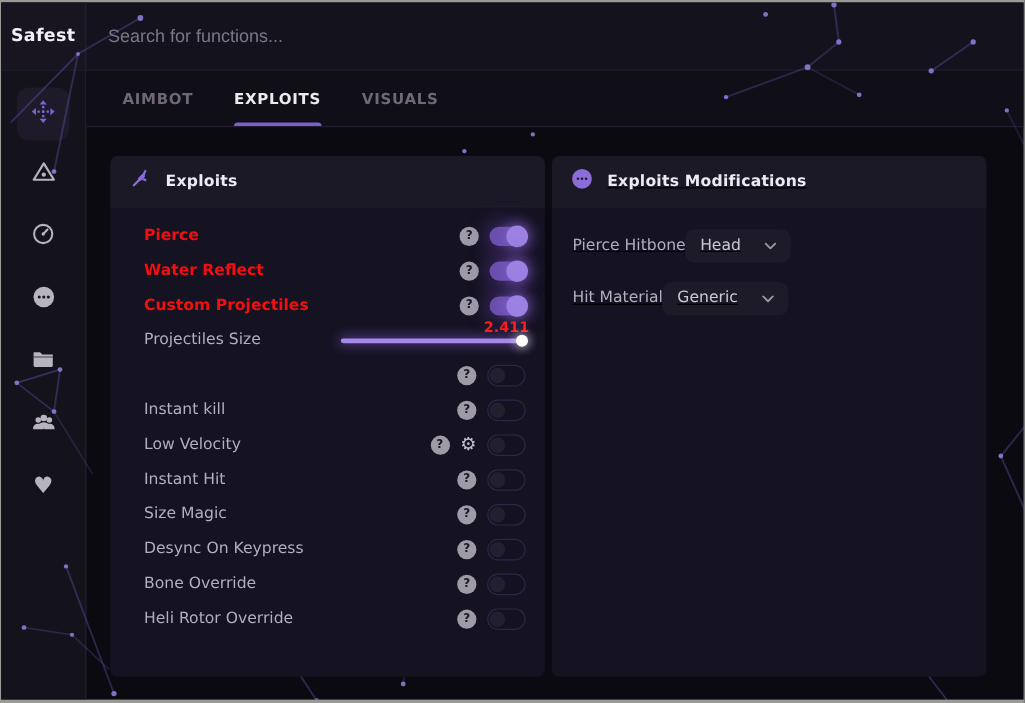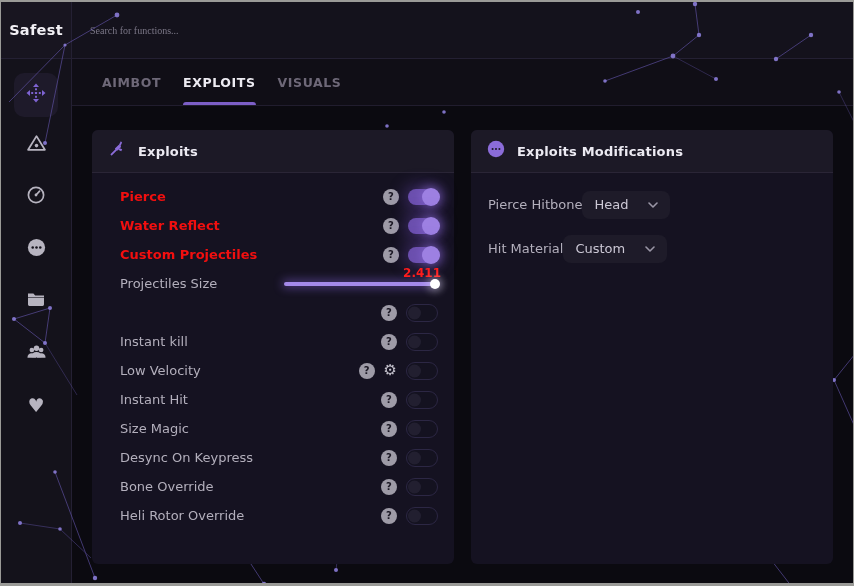--- a/index.html
+++ b/index.html
@@ -21,60 +21,60 @@
   }
   .brand-box{
     width:70px;height:100%;background:#181520;
     border-right:1px solid #242033;
     display:flex;align-items:center;justify-content:center;text-align:right;
   }
   .brand{font-size:14.5px;font-weight:700;color:#f2f0f5;letter-spacing:.3px;}
   .search-wrap{flex:1;display:flex;align-items:center;}
   .search-input{
     width:100%;background:transparent;border:none;outline:none;
-    color:#a5a1b0;font-size:10px;padding:0 0 0 18px;
-    font-family:Liberation Serif, serif;
+    color:#a5a1b0;font-size:15px;padding:0 0 0 18px;
+    font-family:Liberation Sans, sans-serif;
   }
   .search-input::placeholder{color:#7b7787;}
   
   .sidebar{
     position:absolute;top:57px;left:0;bottom:0;width:70px;
     background:#14121b;border-right:1px solid #242033;
     display:flex;flex-direction:column;align-items:center;z-index:1;
   }
   .side-active-box{
     margin-top:14px;width:44px;height:44px;border-radius:10px;
     background:#1e1a2a;display:flex;align-items:center;justify-content:center;
   }
   .side-icons{display:flex;flex-direction:column;align-items:center;gap:30px;margin-top:17px;}
   .side-item{width:22px;height:22px;display:flex;align-items:center;justify-content:center;cursor:pointer;}
   .heart-glyph{font-size:19px;color:#b7b4c0;line-height:1;}
   
   .tabbar{
     position:absolute;top:57px;left:71px;right:0;height:46px;
     background:#100e16;border-bottom:1px solid #211d2e;
-    display:flex;align-items:center;gap:22px;padding-left:30px;z-index:1;
+    display:flex;align-items:center;gap:34px;padding-left:30px;z-index:1;
   }
   .tab{
     position:relative;height:100%;display:flex;align-items:center;
     font-size:12.5px;font-weight:700;letter-spacing:.6px;color:#6e6878;cursor:pointer;
   }
   .tab.active{color:#edebf2;}
   .tab.active::after{
     content:"";position:absolute;left:0;right:0;bottom:0;height:3px;
     border-radius:3px 3px 0 0;background:#7d5fc7;
   }
   
   .main{position:absolute;top:104px;left:71px;right:0;bottom:0;}
   .panel{
     position:absolute;top:24px;width:362px;height:434px;
     background:#151221;border-radius:6px;overflow:visible;z-index:3;
   }
   .panel-left{left:20px;}
-  .panel-right{left:399px;}
+  .panel-right{left:388px;text-decoration:underline;}
   .panel-header{
     height:42px;background:#1c1926;border-bottom:1px solid #2a2536;
     border-radius:6px 6px 0 0;
     display:flex;align-items:center;gap:12px;padding:0 16px;
   }
   .panel-title{font-size:13px;font-weight:700;color:#eceaf2;letter-spacing:.2px;}
   .panel-body{padding:9px 16px 0 28px;}
   
   .row{height:29px;display:flex;align-items:center;}
   .rlabel{font-size:13px;font-weight:500;color:#b3afbc;}
@@ -356,21 +356,21 @@
             <div class="dropdown">
               <span class="dd-value">Head</span>
               <svg width="10" height="6" viewBox="0 0 10 6">
                 <polyline points="1,1 5,5 9,1" stroke="#9a96a6" stroke-width="1.6" fill="none" stroke-linecap="round" stroke-linejoin="round"></polyline>
               </svg>
             </div>
           </div>
           <div class="mod-row">
             <span class="rlabel">Hit Material</span>
             <div class="dropdown">
-              <span class="dd-value">Custom</span>
+              <span class="dd-value">Generic</span>
               <svg width="10" height="6" viewBox="0 0 10 6">
                 <polyline points="1,1 5,5 9,1" stroke="#9a96a6" stroke-width="1.6" fill="none" stroke-linecap="round" stroke-linejoin="round"></polyline>
               </svg>
             </div>
           </div>
         </div>
     </div>
   </div>
 
   <svg class="constellation" width="852" height="581" viewBox="0 0 852 581">

